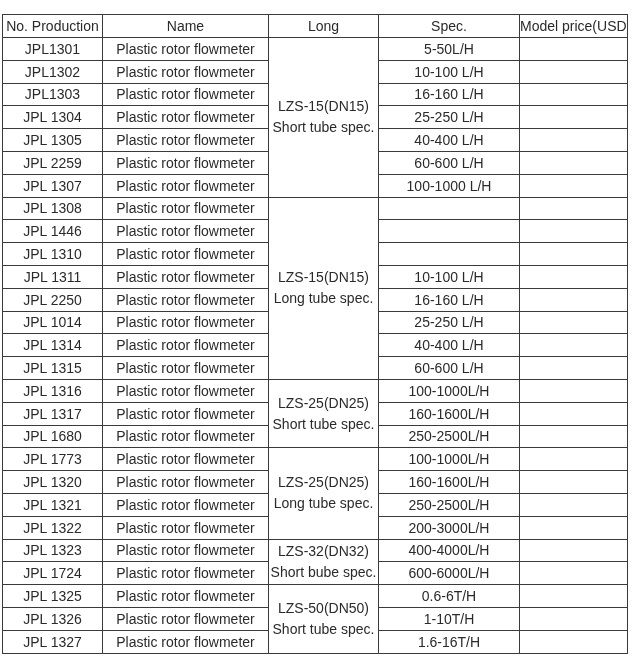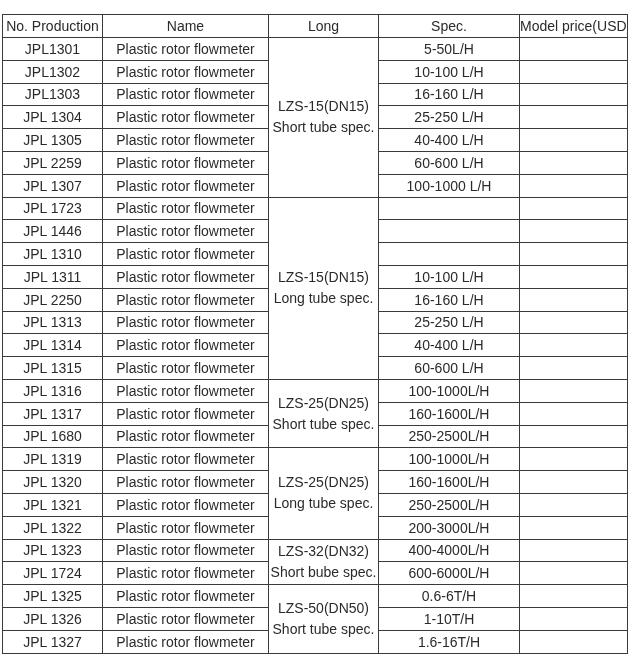--- a/index.html
+++ b/index.html
@@ -92,21 +92,21 @@
         <td>60-600 L/H</td>
         <td></td>
       </tr>
       <tr>
         <td>JPL 1307</td>
         <td>Plastic rotor flowmeter</td>
         <td>100-1000 L/H</td>
         <td></td>
       </tr>
       <tr>
-        <td>JPL 1723</td>
+        <td>JPL 1308</td>
         <td>Plastic rotor flowmeter</td>
         <td rowspan="8" class="model-cell">
           <span>LZS-15(DN15)</span>
           <span>Long tube spec.</span>
         </td>
         <td></td>
         <td></td>
       </tr>
       <tr>
         <td>JPL 1446</td>
@@ -126,21 +126,21 @@
         <td>10-100 L/H</td>
         <td></td>
       </tr>
       <tr>
         <td>JPL 2250</td>
         <td>Plastic rotor flowmeter</td>
         <td>16-160 L/H</td>
         <td></td>
       </tr>
       <tr>
-        <td>JPL 1313</td>
+        <td>JPL 1014</td>
         <td>Plastic rotor flowmeter</td>
         <td>25-250 L/H</td>
         <td></td>
       </tr>
       <tr>
         <td>JPL 1314</td>
         <td>Plastic rotor flowmeter</td>
         <td>40-400 L/H</td>
         <td></td>
       </tr>
@@ -166,21 +166,21 @@
         <td>160-1600L/H</td>
         <td></td>
       </tr>
       <tr>
         <td>JPL 1680</td>
         <td>Plastic rotor flowmeter</td>
         <td>250-2500L/H</td>
         <td></td>
       </tr>
       <tr>
-        <td>JPL 1319</td>
+        <td>JPL 1773</td>
         <td>Plastic rotor flowmeter</td>
         <td rowspan="4" class="model-cell">
           <span>LZS-25(DN25)</span>
           <span>Long tube spec.</span>
         </td>
         <td>100-1000L/H</td>
         <td></td>
       </tr>
       <tr>
         <td>JPL 1320</td>

